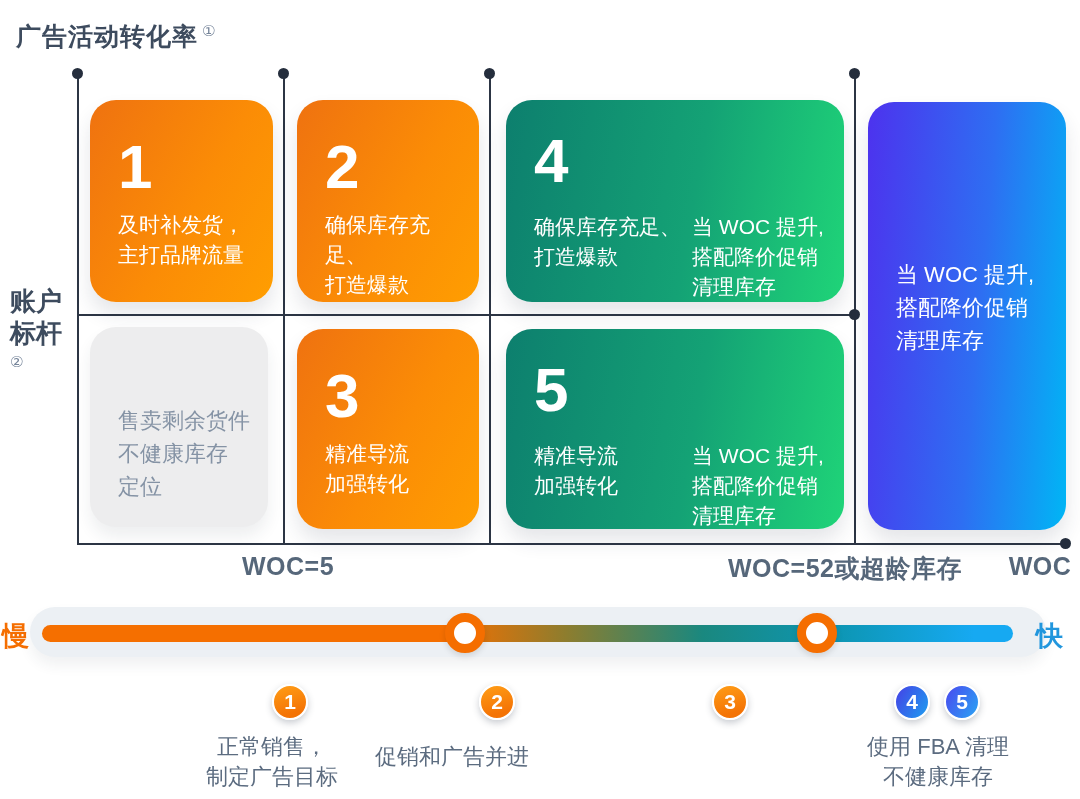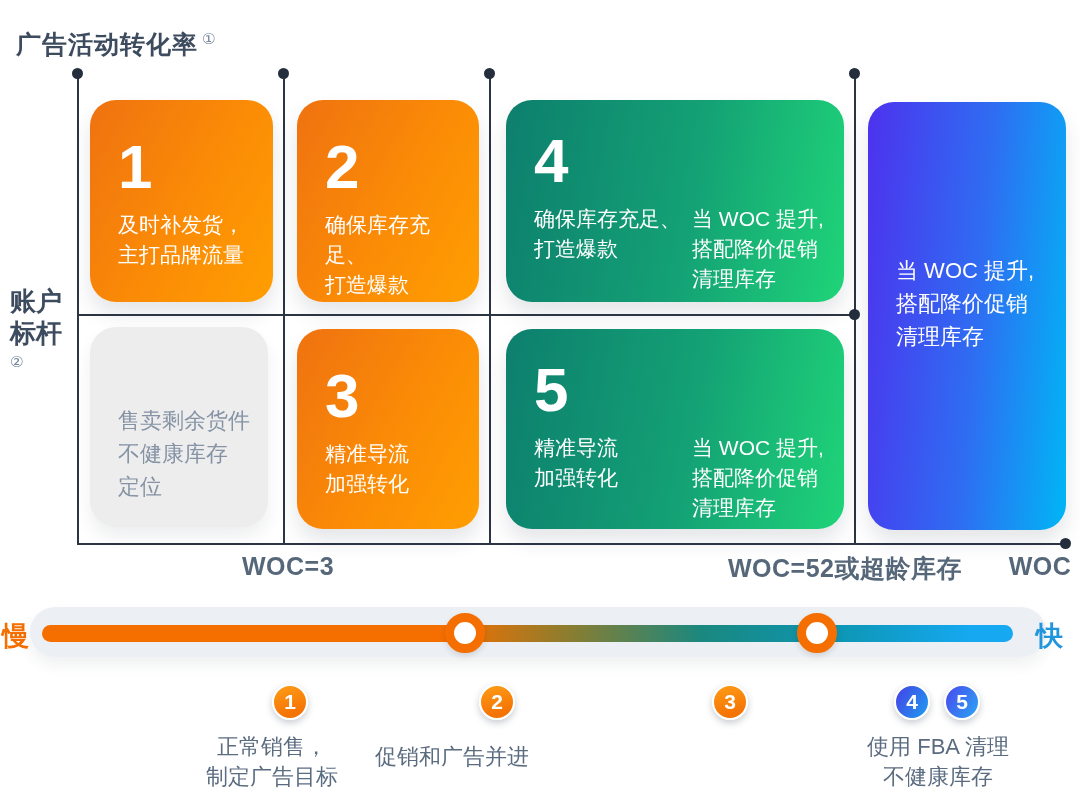--- a/index.html
+++ b/index.html
@@ -4,21 +4,21 @@
 <style>
   html,body{margin:0;padding:0;background:#ffffff;}
   #stage{
     position:relative;width:1080px;height:799px;background:#ffffff;overflow:hidden;
     font-family:"Liberation Sans","DejaVu Sans",sans-serif;
   }
   .ml{white-space:pre-line;}
 
   
   .chart-title{
-    position:absolute;left:16px;top:28px;font-size:25px;font-weight:bold;color:#3d4b5e;letter-spacing:1px;
+    position:absolute;left:16px;top:20px;font-size:25px;font-weight:bold;color:#3d4b5e;letter-spacing:1px;
   }
   .footnote-mark{font-size:15px;font-weight:normal;color:#76859a;position:relative;top:-9px;margin-left:4px;}
   .y-axis-label{
     position:absolute;left:10px;top:286px;width:62px;text-align:left;
     font-size:26px;font-weight:bold;color:#3d4b5e;line-height:1.22;
   }
   .y-axis-label .footnote-mark{display:block;top:2px;margin:2px 0 0;}
   .x-tick{
     position:absolute;top:552px;font-size:25px;font-weight:bold;color:#56677a;text-align:center;letter-spacing:.5px;
   }
@@ -27,21 +27,21 @@
   .gline{position:absolute;background:#2c3544;}
   .v{width:2px;height:472px;top:73px;}
   .dot{position:absolute;width:11px;height:11px;border-radius:50%;background:#252e3d;}
 
   
   .box{
     position:absolute;border-radius:26px;color:#ffffff;box-sizing:border-box;
     padding:20px 18px 18px 28px;box-shadow:0 12px 20px rgba(40,50,70,.12);
   }
   .box .num{display:block;font-size:62px;font-weight:bold;line-height:1;margin:16px 0 12px;}
-  .box .txt{font-size:21px;line-height:1.42;}
+  .box .txt{font-size:21px;line-height:1.42;margin-top:8px;}
   .orange{background:linear-gradient(120deg,#ef7210 0%,#fb8c06 55%,#ff9e01 100%);}
   .green{background:linear-gradient(100deg,#0d7f6e 0%,#14a275 55%,#1fd478 100%);}
   .bluebox{background:linear-gradient(95deg,#4d32ee 0%,#2e6ef2 55%,#00b6f5 100%);}
   .graybox{background:#ededee;color:#8593a5;box-shadow:0 10px 16px rgba(40,50,70,.08);}
   .cols{display:flex;}
   .col1{width:158px;flex:none;}
   .col2{flex:1;}
   .box-blue-inner{display:flex;flex-direction:column;justify-content:center;height:100%;box-sizing:border-box;padding-bottom:26px;}
   .box-blue-inner .txt{font-size:22px;line-height:1.5;}
   .box-gray-inner{display:flex;flex-direction:column;justify-content:flex-end;height:100%;box-sizing:border-box;padding-bottom:6px;}
@@ -157,21 +157,21 @@
     <span class="num" style="margin-top:10px;">5</span>
     <div class="cols">
       <div class="txt ml col1">精准导流
 加强转化</div>
       <div class="txt ml col2">当 WOC 提升,
 搭配降价促销
 清理库存</div>
     </div>
   </div>
 
-  <div class="x-tick" style="left:228px;width:120px;">WOC=3</div>
+  <div class="x-tick" style="left:228px;width:120px;">WOC=5</div>
   <div class="x-tick" style="left:705px;width:280px;">WOC=52或超龄库存</div>
   <div class="x-tick" style="left:1000px;width:80px;">WOC</div>
 
   <div class="speed-label speed-slow">慢</div>
   <div class="slider-track"></div>
   <div class="slider-bar"></div>
   <div class="slider-handle" style="left:445px;"></div>
   <div class="slider-handle" style="left:797px;"></div>
   <div class="speed-label speed-fast">快</div>
 

